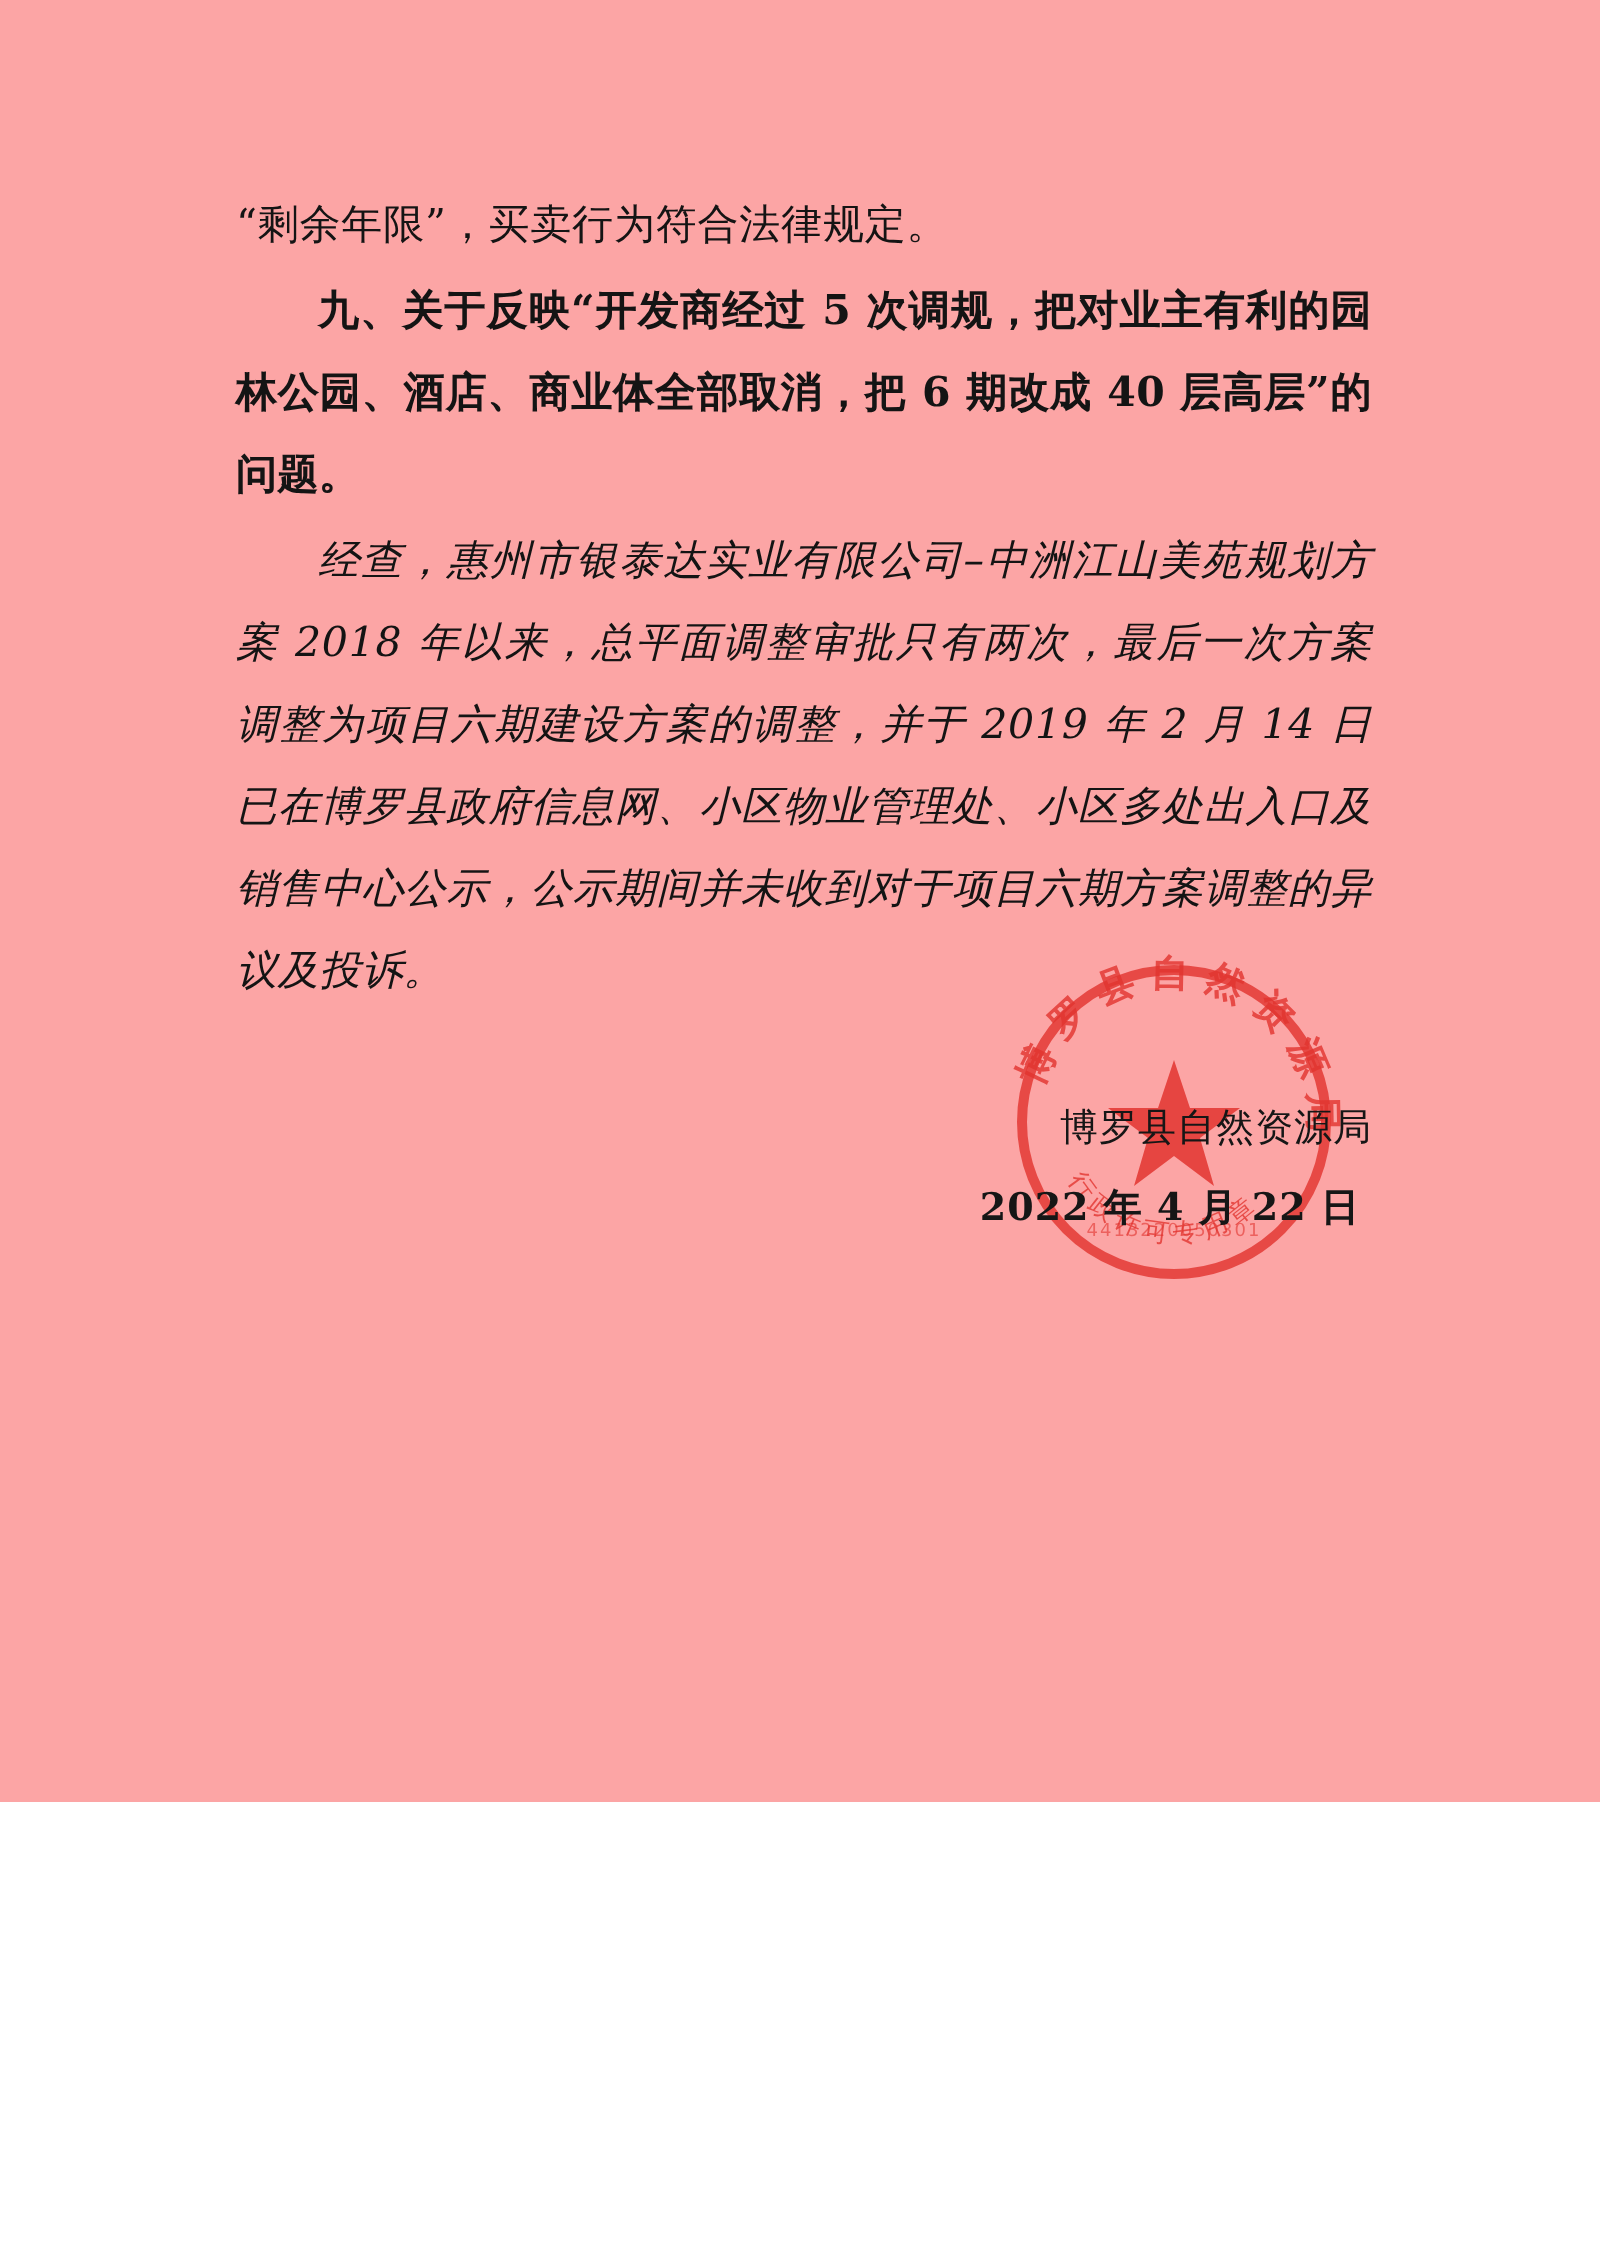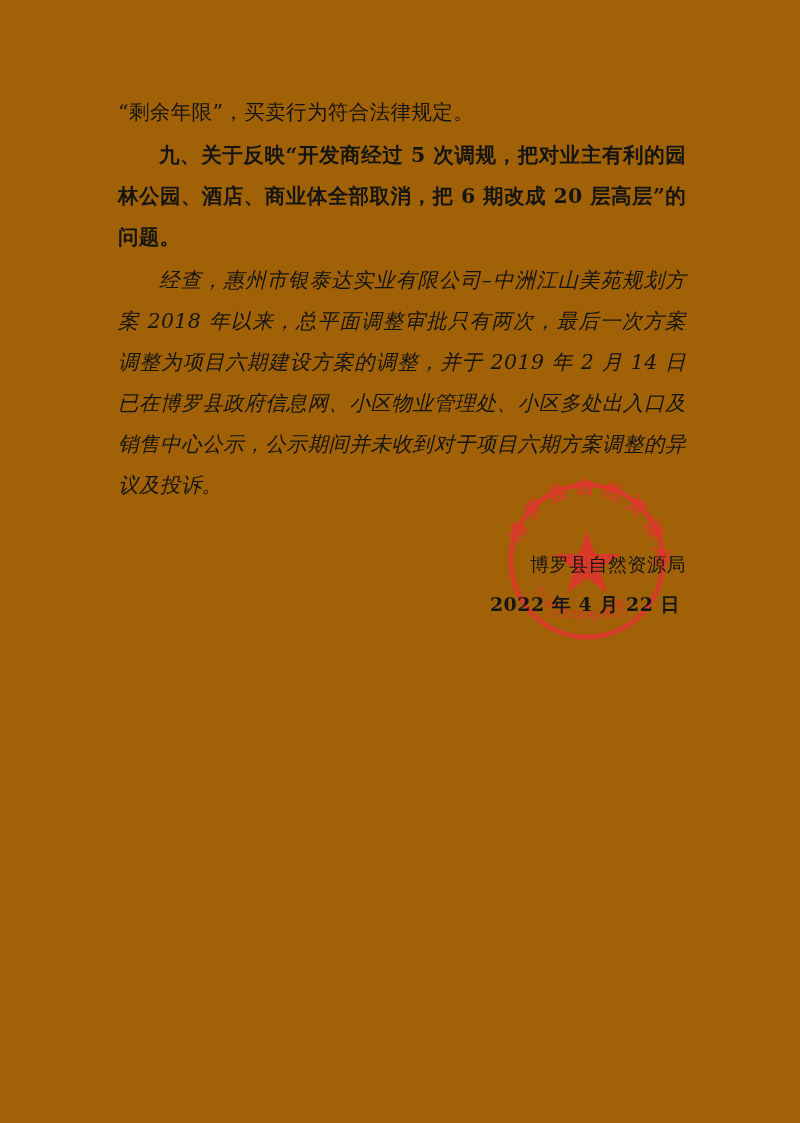--- a/index.html
+++ b/index.html
@@ -12,22 +12,22 @@
     height: 1123px;
     position: relative;
     font-family: "DejaVu Serif", "Liberation Serif", serif;
     color: #111111;
     overflow: hidden;
   }
   .page {
     position: absolute;
     inset: 0;
     width: 800px;
-    height: 1123px;
-    background: #a16207;
+    height: 901px;
+    background: #fca5a5;
   }
   .content {
     position: absolute;
     left: 118px;
     top: 92px;
     width: 568px;
   }
   p.para {
     margin: 0 0 2px 0;
     font-size: 20.5px;
@@ -73,21 +73,21 @@
   .sign-block div { letter-spacing: 0.5px; }
   .sign-date { padding-right: 6px; font-weight: bold; }
 </style>
 </head>
 <body>
 
 <div class="page">
 
   <div class="content">
     <p class="para plain">“剩余年限”，买卖行为符合法律规定。</p>
-    <p class="para heading">九、关于反映“开发商经过 5 次调规，把对业主有利的园林公园、酒店、商业体全部取消，把 6 期改成 20 层高层”的问题。</p>
+    <p class="para heading">九、关于反映“开发商经过 5 次调规，把对业主有利的园林公园、酒店、商业体全部取消，把 6 期改成 40 层高层”的问题。</p>
     <p class="para indent">经查，惠州市银泰达实业有限公司–中洲江山美苑规划方案 2018 年以来，总平面调整审批只有两次，最后一次方案调整为项目六期建设方案的调整，并于 2019 年 2 月 14 日已在博罗县政府信息网、小区物业管理处、小区多处出入口及销售中心公示，公示期间并未收到对于项目六期方案调整的异议及投诉。</p>
   </div>
 
   <div class="seal">
     <svg width="186" height="186" viewBox="0 0 186 186" xmlns="http://www.w3.org/2000/svg">
       <defs>
         <path id="sealArcTop" d="M 25,93 A 68,68 0 0 1 161,93"></path>
         <path id="sealArcBottom" d="M 33,93 A 60,60 0 0 0 153,93"></path>
       </defs>
       <circle cx="93" cy="93" r="76" fill="none" stroke="#e2342f" stroke-width="5" opacity="0.82"></circle>

